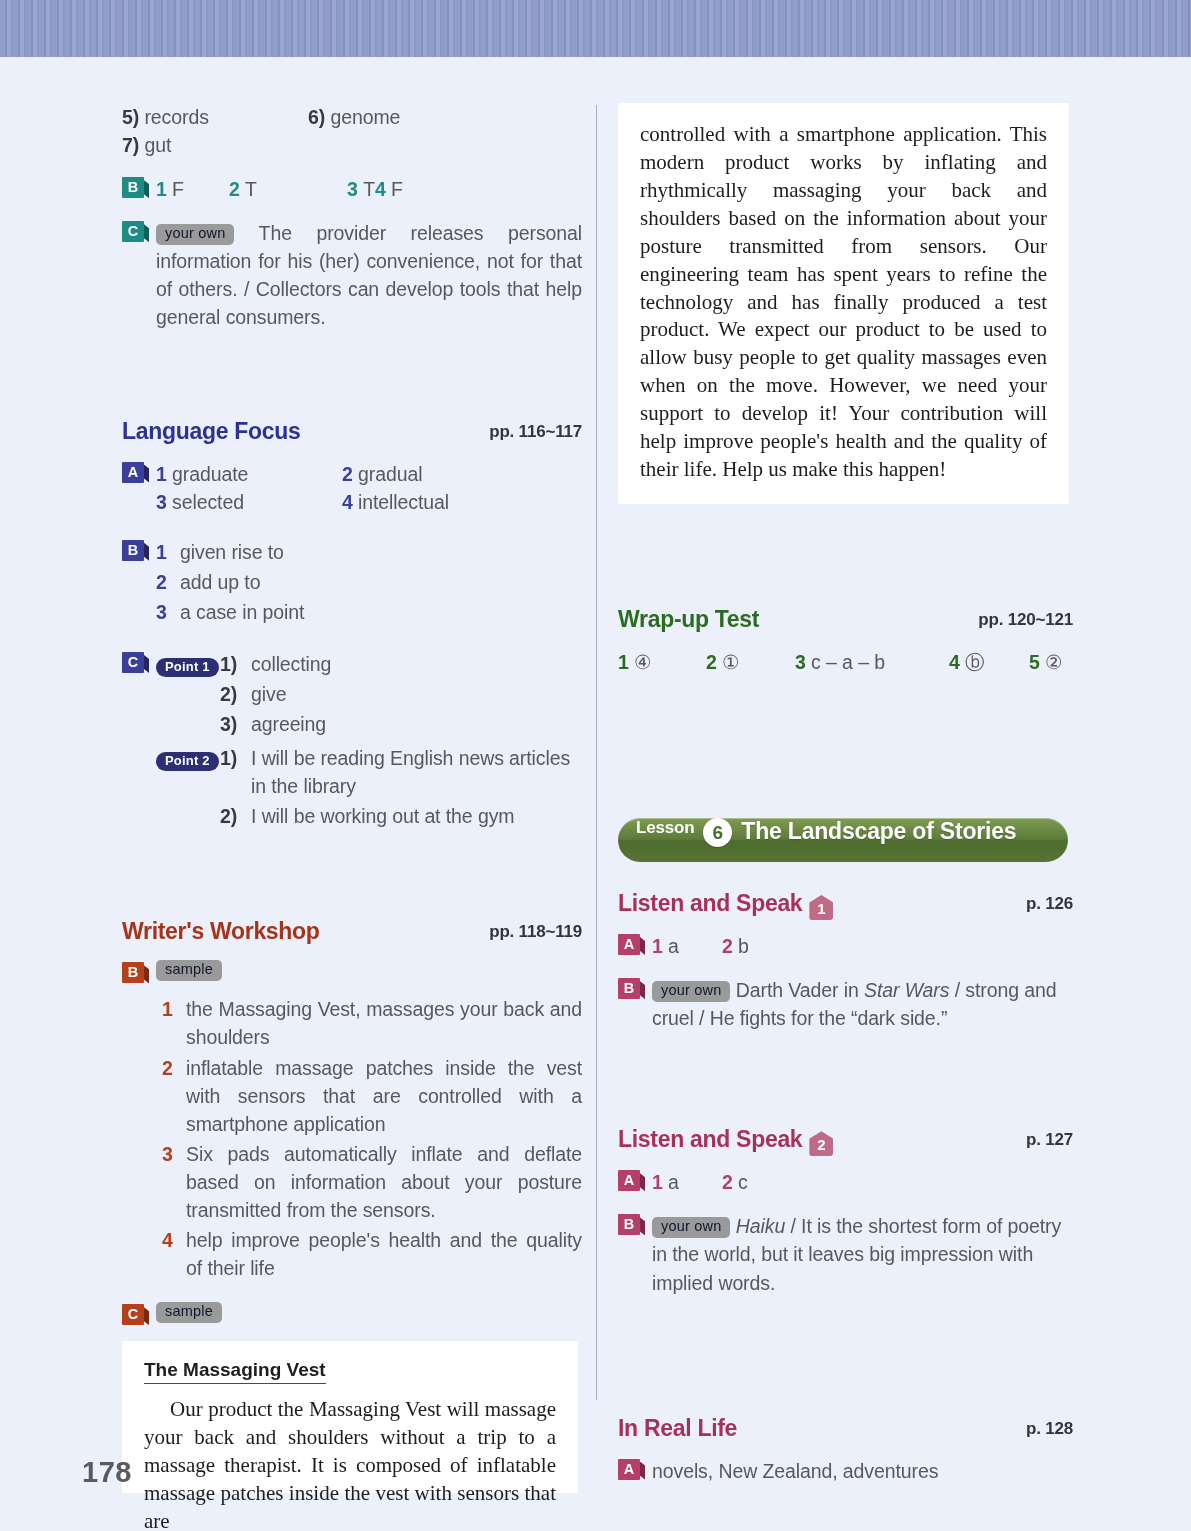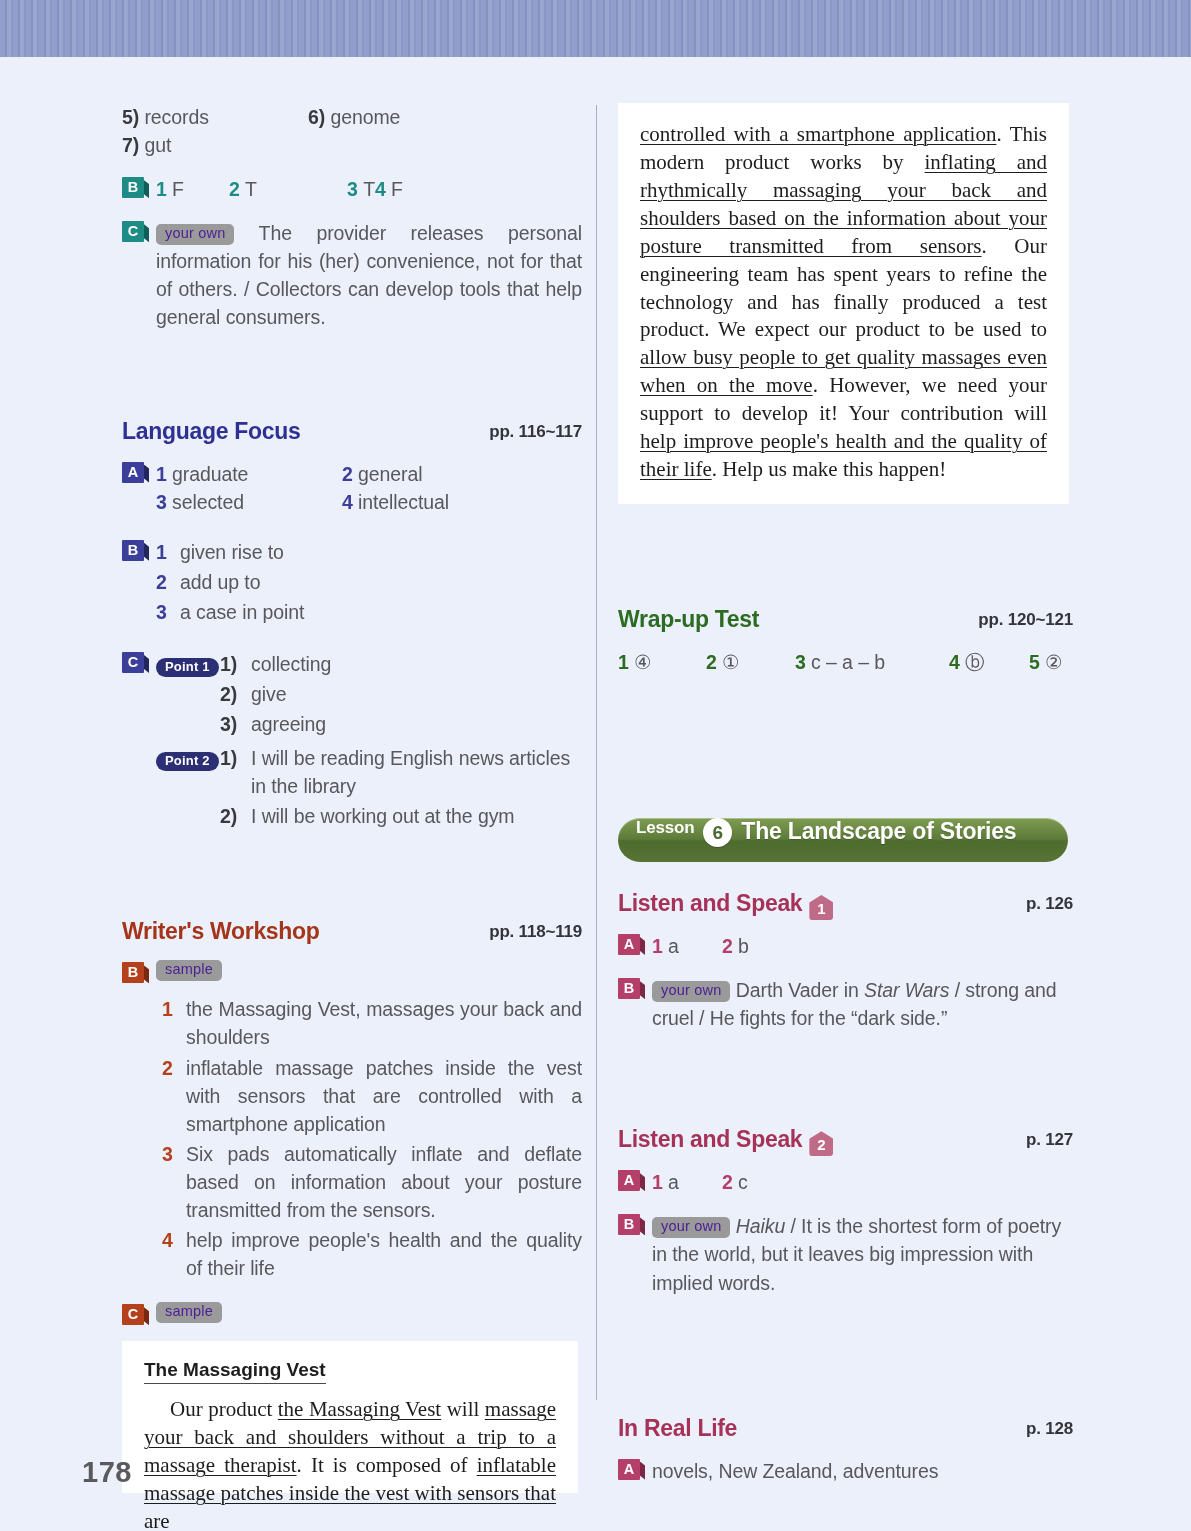--- a/index.html
+++ b/index.html
@@ -102,21 +102,21 @@
   .badge.navy::after   { background: #23265e; }
   .badge.rust   { background: #b4401c; }
   .badge.rust::after   { background: #7b2a11; }
   .badge.rose   { background: #b4406a; }
   .badge.rose::after   { background: #7d2645; }
 
   
   .tag {
     display: inline-block;
     background: #9a9a9a;
-    color: #4c1d95;
+    color: #0f172a;
     font-size: 14.5px;
     font-weight: normal;
     border-radius: 5px;
     padding: 2px 9px 3px 9px;
     line-height: 1.1;
     vertical-align: 2px;
     letter-spacing: 0.2px;
   }
 
   
@@ -228,21 +228,20 @@
     box-sizing: border-box;
   }
   .serif {
     font-family: "Liberation Serif", serif;
     font-size: 21px;
     color: #1d1d1d;
     line-height: 1.33;
     text-align: justify;
   }
   .serif u, .u {
-    text-decoration: underline;
     text-underline-offset: 3px;
     text-decoration-thickness: 1px;
   }
   .box-title {
     font-family: "Liberation Sans", sans-serif;
     font-size: 19px;
     font-weight: bold;
     color: #1d1d1d;
     display: inline-block;
     border-bottom: 1.5px solid #4a4a4a;
@@ -361,21 +360,21 @@
       <span class="sec-pages">pp. 116~117</span>
     </div>
 
     <div class="row">
       <div class="badge-cell">
         <span class="badge navy">A</span>
       </div>
       <div class="body ans">
         <div class="two-col">
           <div><span class="num navy">1</span>&nbsp;<span>graduate</span></div>
-          <div><span class="num navy">2</span>&nbsp;<span>general</span></div>
+          <div><span class="num navy">2</span>&nbsp;<span>gradual</span></div>
         </div>
         <div class="two-col">
           <div><span class="num navy">3</span>&nbsp;<span>selected</span></div>
           <div><span class="num navy">4</span>&nbsp;<span>intellectual</span></div>
         </div>
       </div>
     </div>
 
     <div style="height:16px"></div>
 

